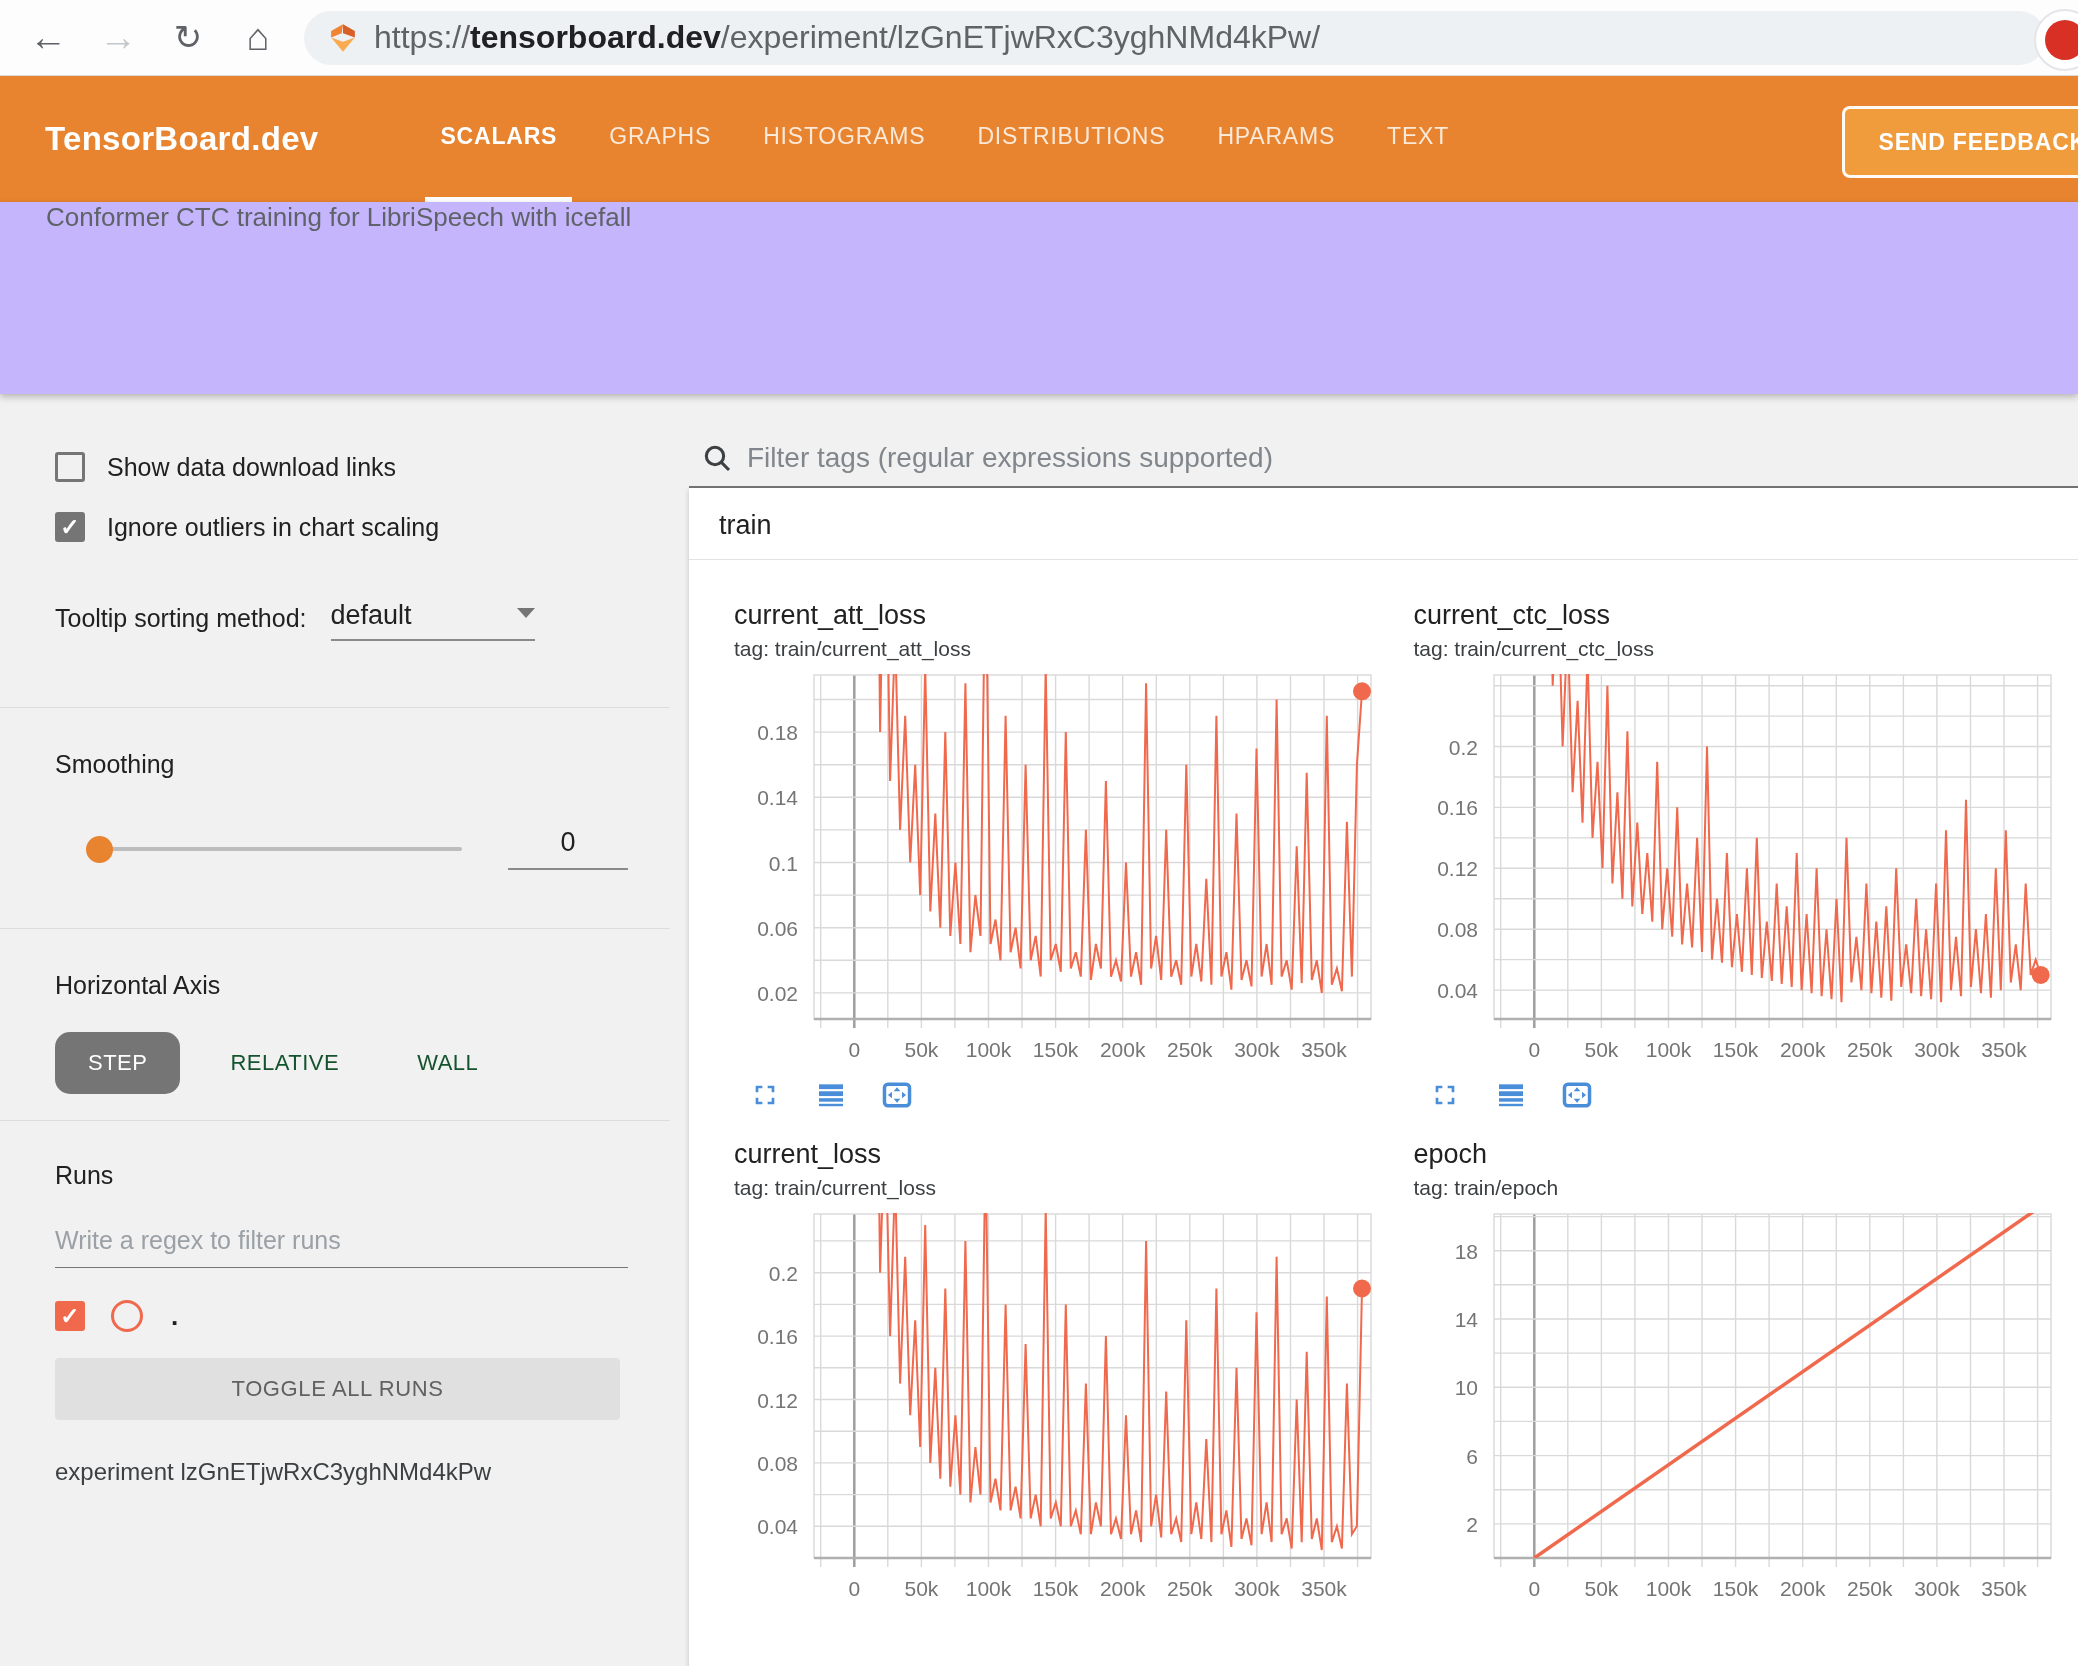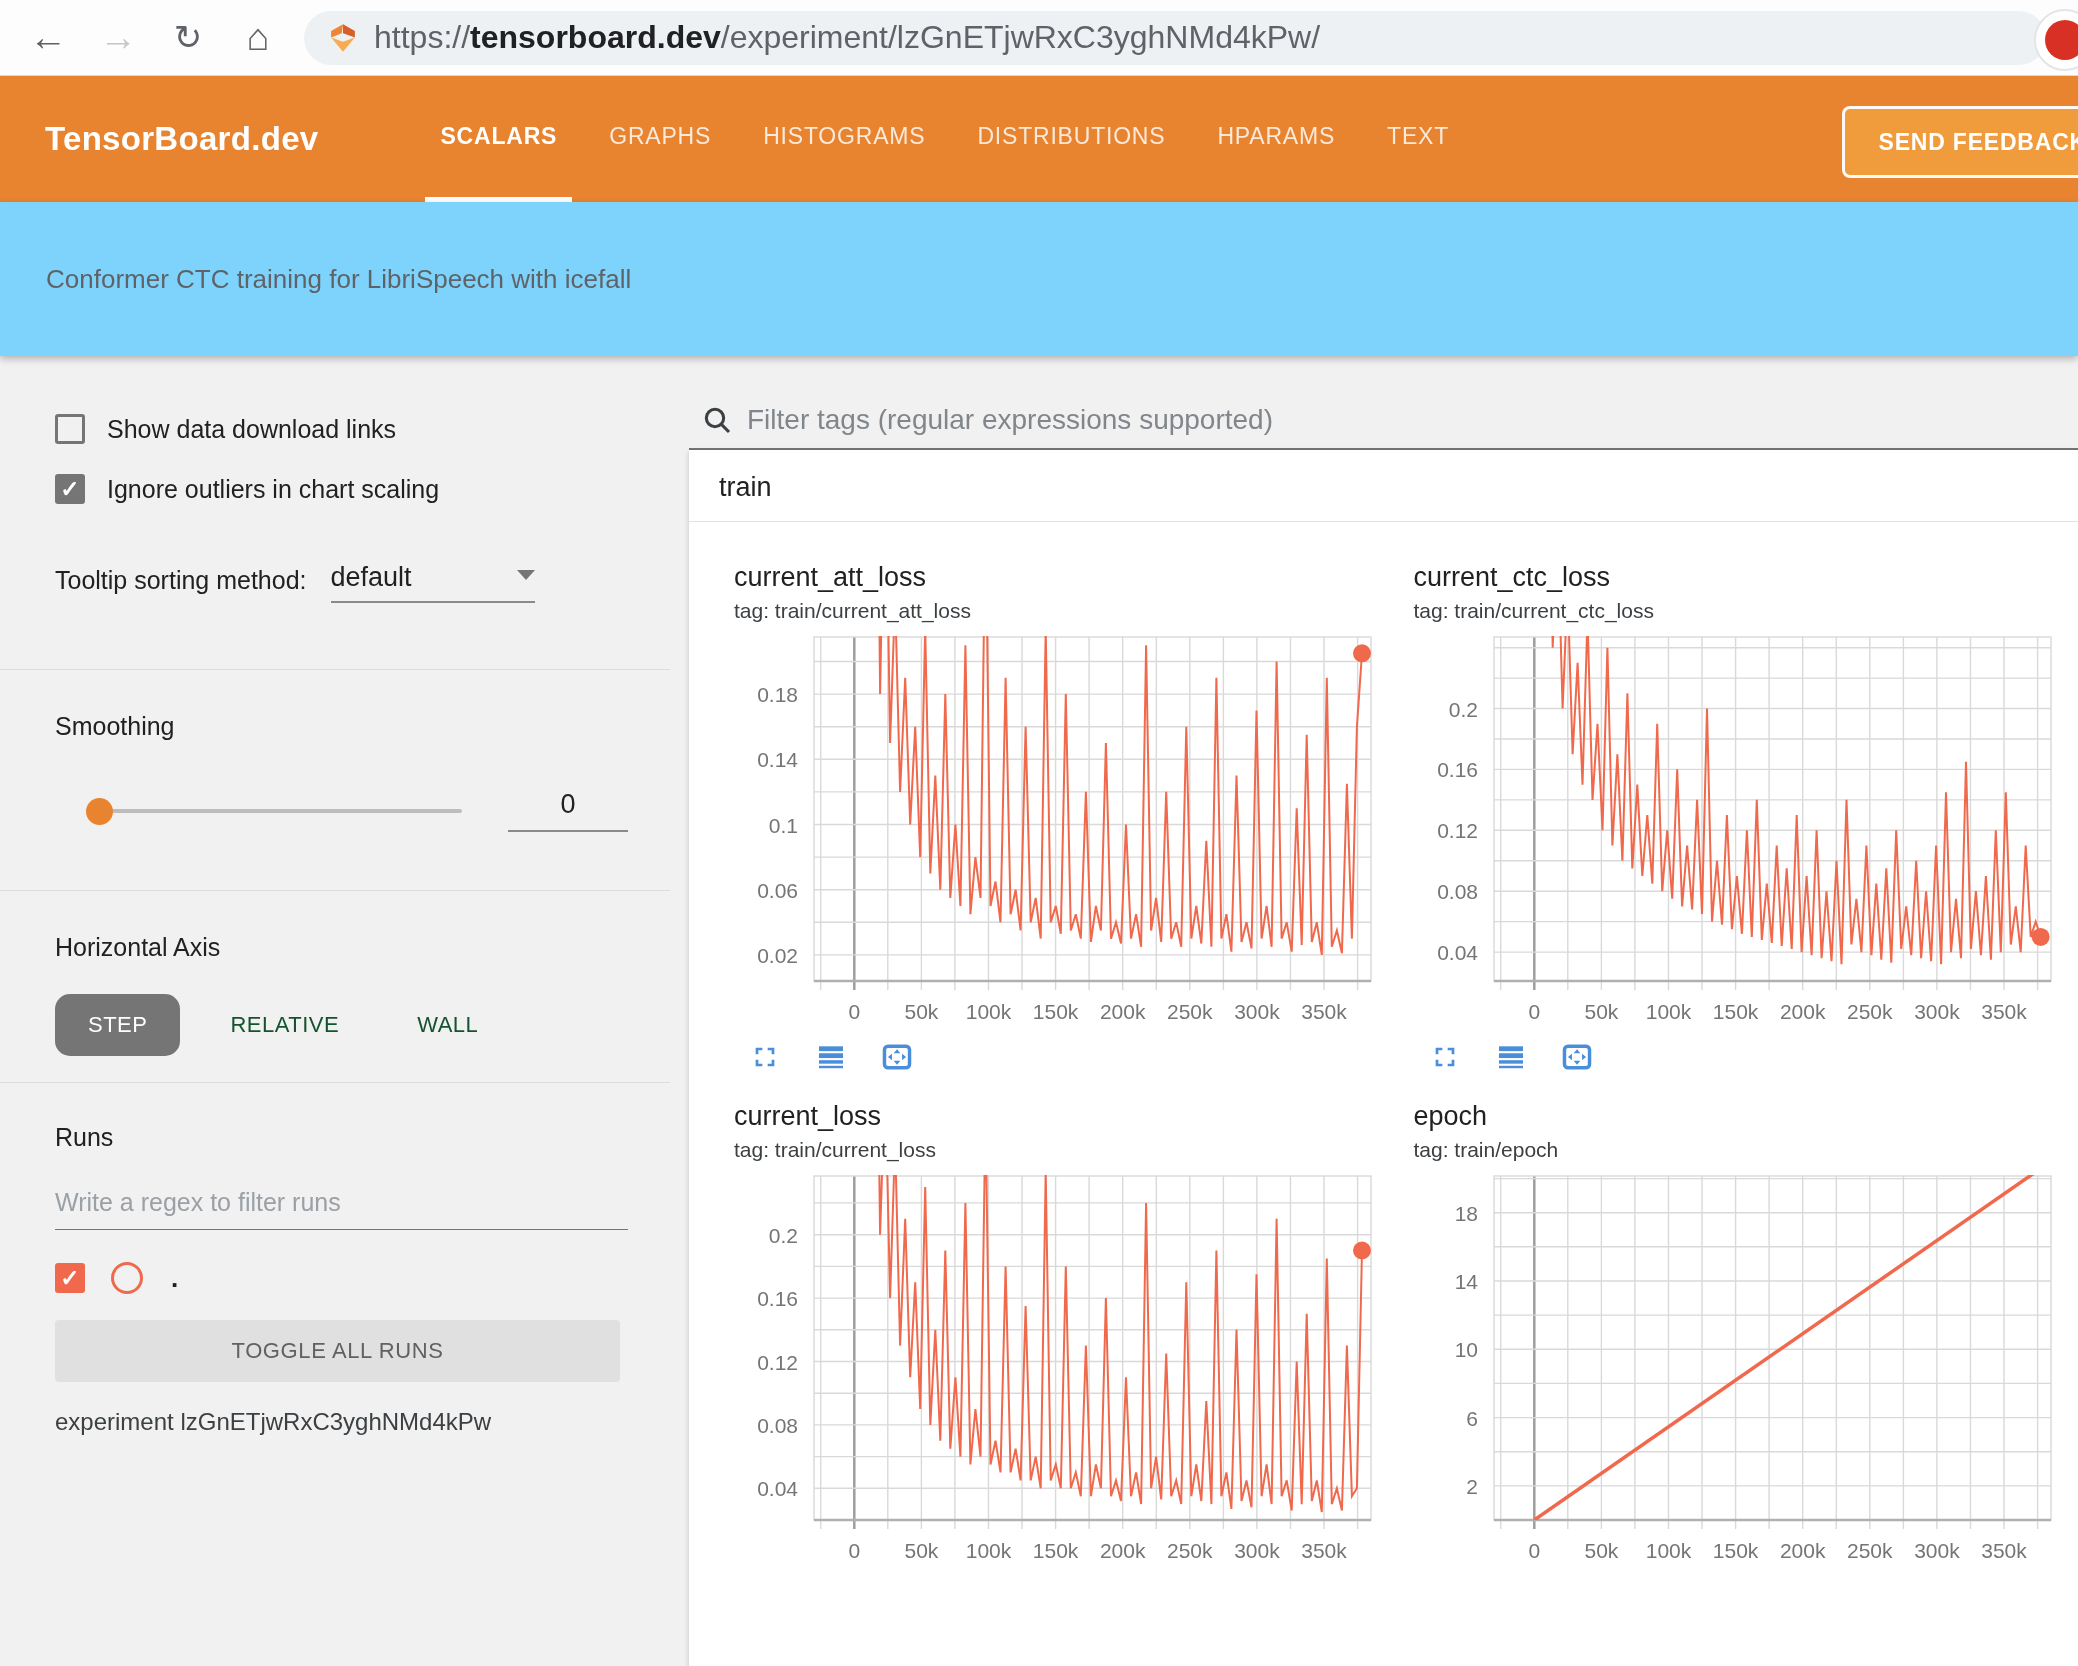--- a/index.html
+++ b/index.html
@@ -25,22 +25,22 @@
   .logo{font-size:33px;font-weight:700;align-self:center;margin-left:45px;letter-spacing:.3px;}
   .tabs{display:flex;margin-left:96px;}
   .tab{display:flex;align-items:center;padding:0 15px;margin:0 11px;font-size:23px;letter-spacing:.8px;
        color:rgba(255,255,255,.82);border-bottom:5px solid transparent;box-sizing:border-box;cursor:pointer;}
   .tab.active{color:#fff;border-bottom-color:#fff;font-weight:700;}
   .feedback{position:absolute;right:-46px;top:30px;height:66px;padding:0 34px;
             border:3px solid rgba(255,255,255,.95);border-radius:8px;background:#f09c3c;color:#fff;
             font-size:23px;letter-spacing:.8px;display:flex;align-items:center;font-weight:700;cursor:pointer;}
 
   
-  .expbar{height:154px;background:#7dd3fc;box-shadow:0 3px 7px rgba(0,0,0,.25);position:relative;z-index:5;
-          display:flex;align-items:center;}
+  .expbar{height:192px;background:#c4b5fd;box-shadow:0 3px 7px rgba(0,0,0,.25);position:relative;z-index:5;
+          display:flex;align-items:flex-start;}
   .exptitle{margin-left:46px;font-size:26px;color:#5f6368;}
 
   
   .content{display:flex;height:1311px;background:#f1f1f1;}
 
   
   .sidebar{width:670px;flex:none;padding:52px 42px 0 55px;box-sizing:border-box;}
   .cbrow{display:flex;align-items:center;margin-bottom:18px;height:42px;cursor:pointer;}
   .cb{width:30px;height:30px;border-radius:3px;flex:none;box-sizing:border-box;}
   .cb.unchecked{border:3px solid #757575;background:transparent;}
@@ -69,21 +69,21 @@
   .abtn{font-size:22px;letter-spacing:.5px;cursor:pointer;}
   .abtn.active{background:#757575;color:#fff;border-radius:15px;padding:18px 33px;}
   .abtn.plain{color:#14532d;padding:18px 28px;margin-left:22px;}
   .regex{margin-top:36px;border-bottom:1.5px solid #757575;padding-bottom:12px;font-size:25px;color:#9aa0a6;cursor:text;}
   .runrow{display:flex;align-items:center;margin-top:32px;}
   .runcircle{width:26px;height:26px;border:3.5px solid #f0694d;border-radius:50%;margin-left:26px;box-sizing:content-box;}
   .rundot{margin-left:28px;font-size:26px;color:#212121;font-weight:700;}
   .togglebtn{margin-top:26px;height:62px;background:#e0e0e0;border-radius:4px;color:#616161;
              font-size:22px;letter-spacing:.6px;display:flex;align-items:center;justify-content:center;
              width:565px;cursor:pointer;}
-  .expname{margin-top:26px;font-size:24px;color:#3c4043;}
+  .expname{margin-top:38px;font-size:24px;color:#3c4043;}
 
   
   .main{flex:1;padding-left:19px;display:flex;flex-direction:column;box-sizing:border-box;min-width:0;}
   .filterrow{margin-top:48px;display:flex;align-items:center;border-bottom:2px solid #757575;
              padding:0 0 12px 12px;cursor:text;}
   .filtertext{margin-left:14px;font-size:28px;color:#80868b;}
   .card{background:#fff;box-shadow:0 2px 5px rgba(0,0,0,.2);flex:1;overflow:hidden;}
   .cardhead{padding:22px 30px 18px;font-size:27px;color:#212121;border-bottom:1px solid #e3e3e3;}
   .grid{display:grid;grid-template-columns:1fr 1fr;padding:40px 0 0 30px;row-gap:28px;}
   .ctitle{margin-left:15px;font-size:27px;color:#212121;}

